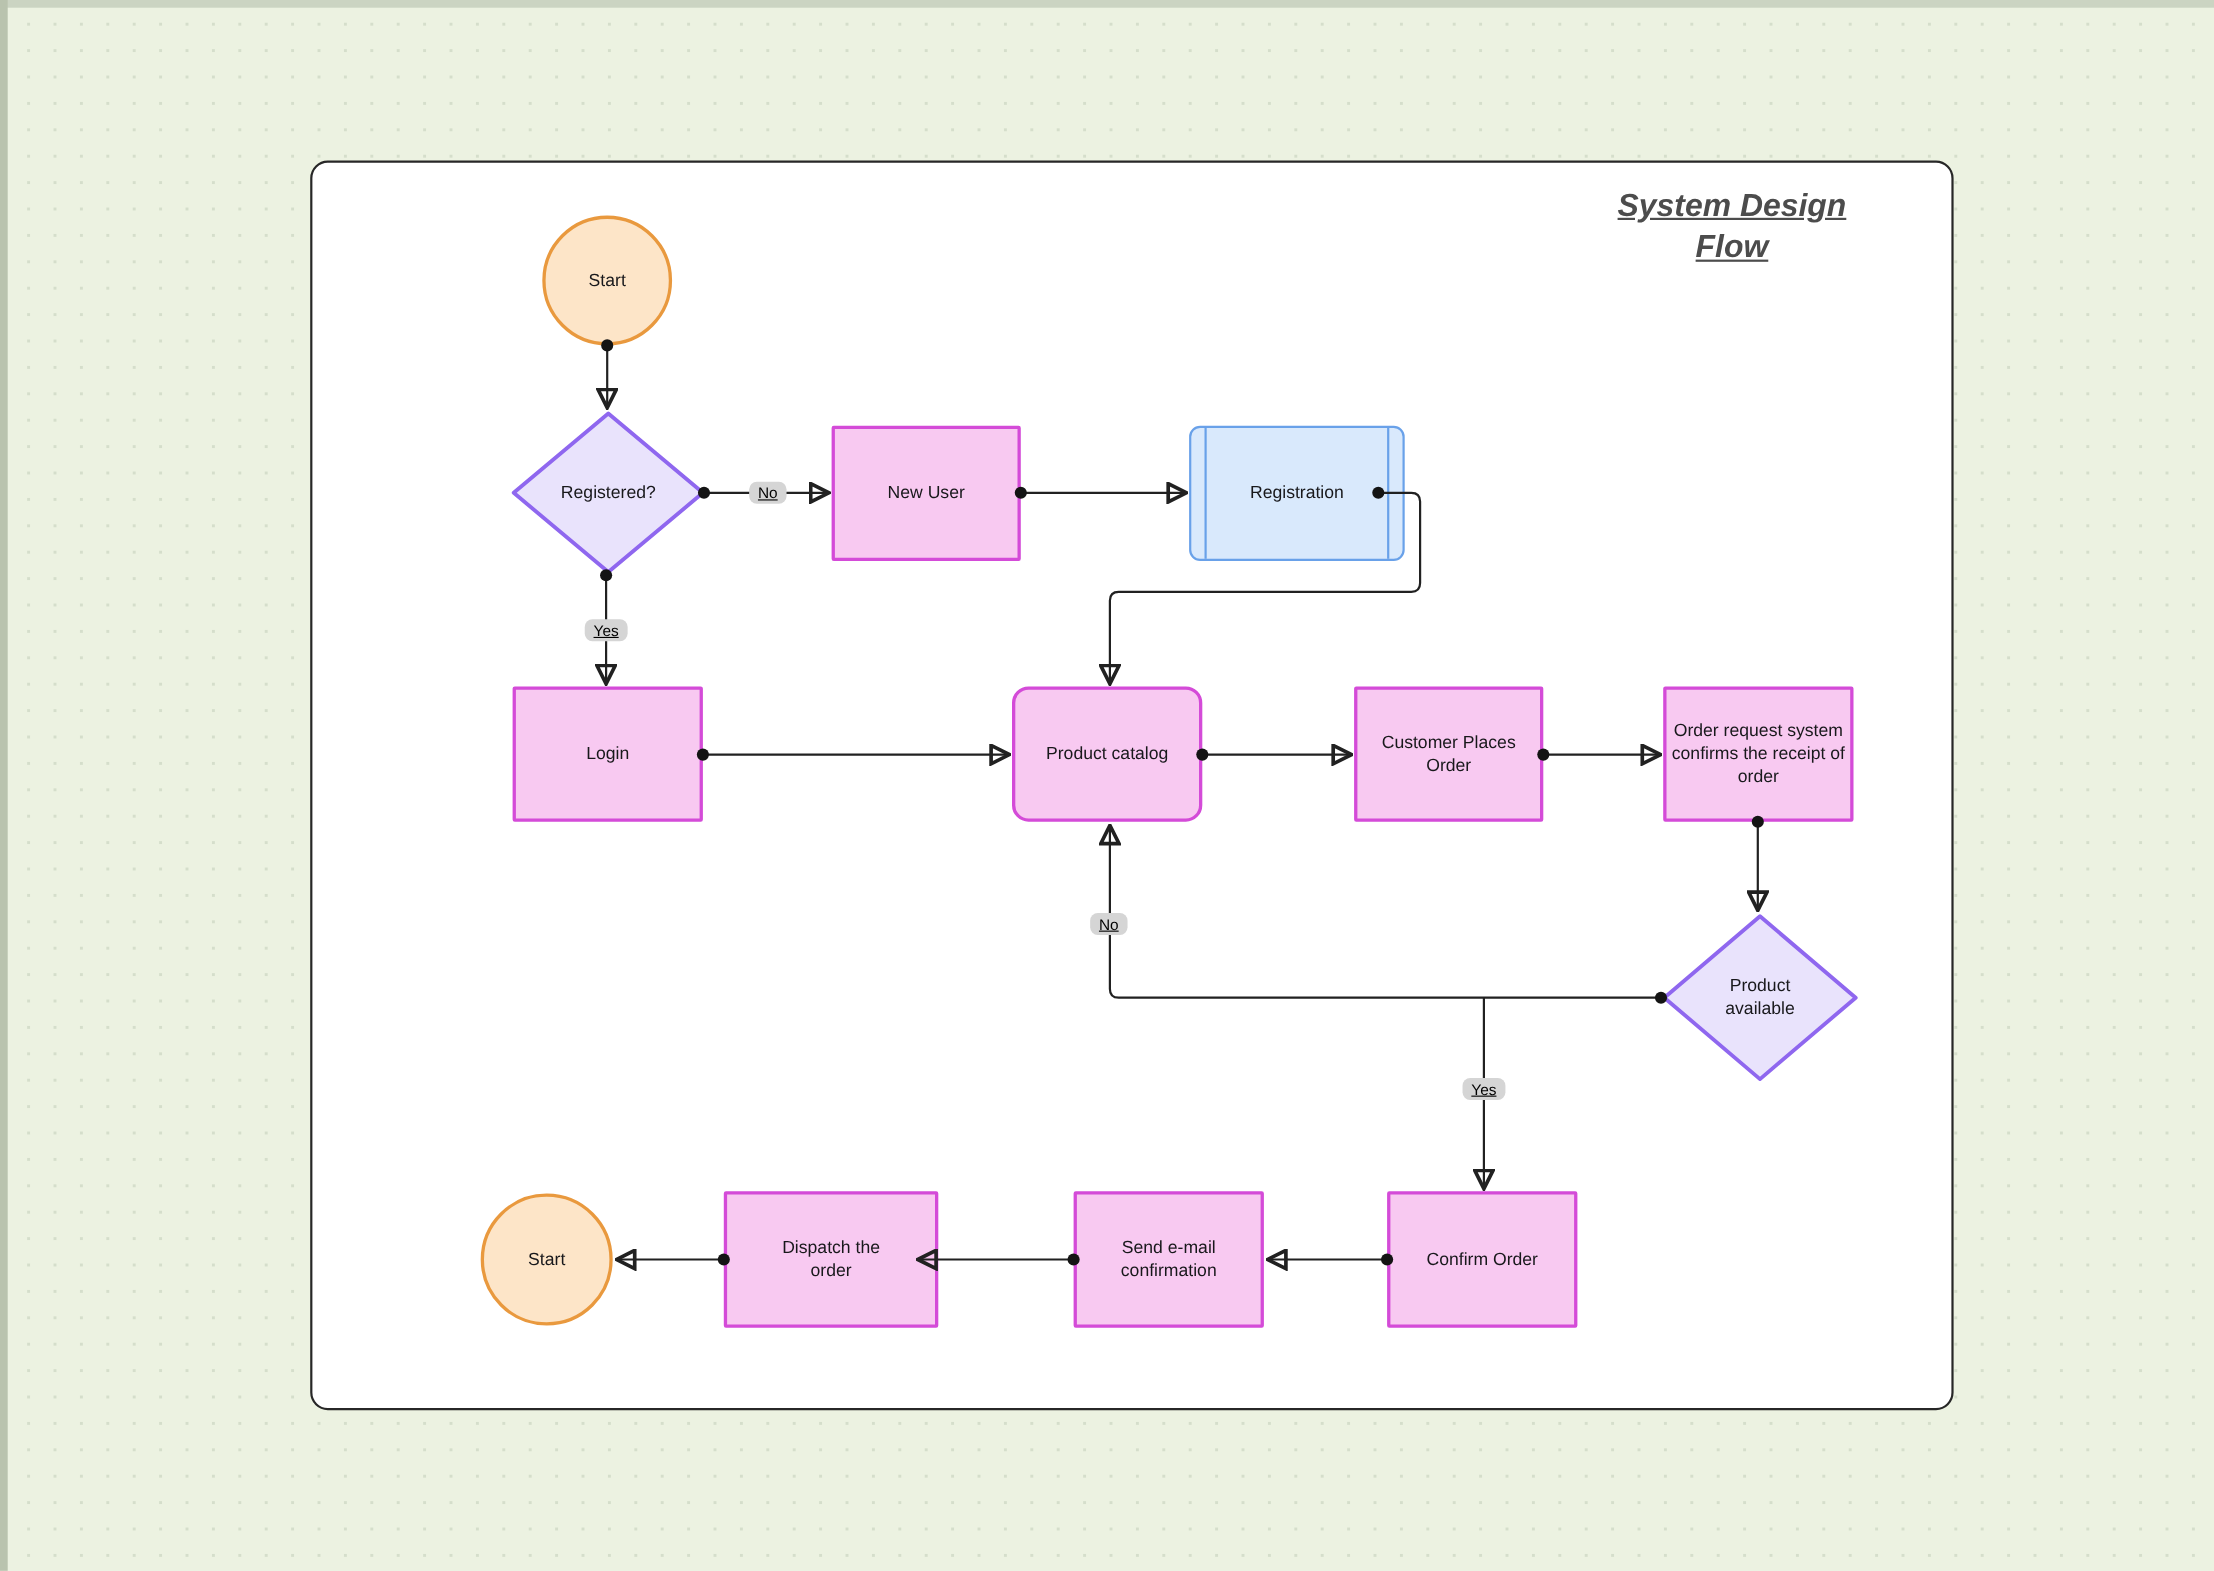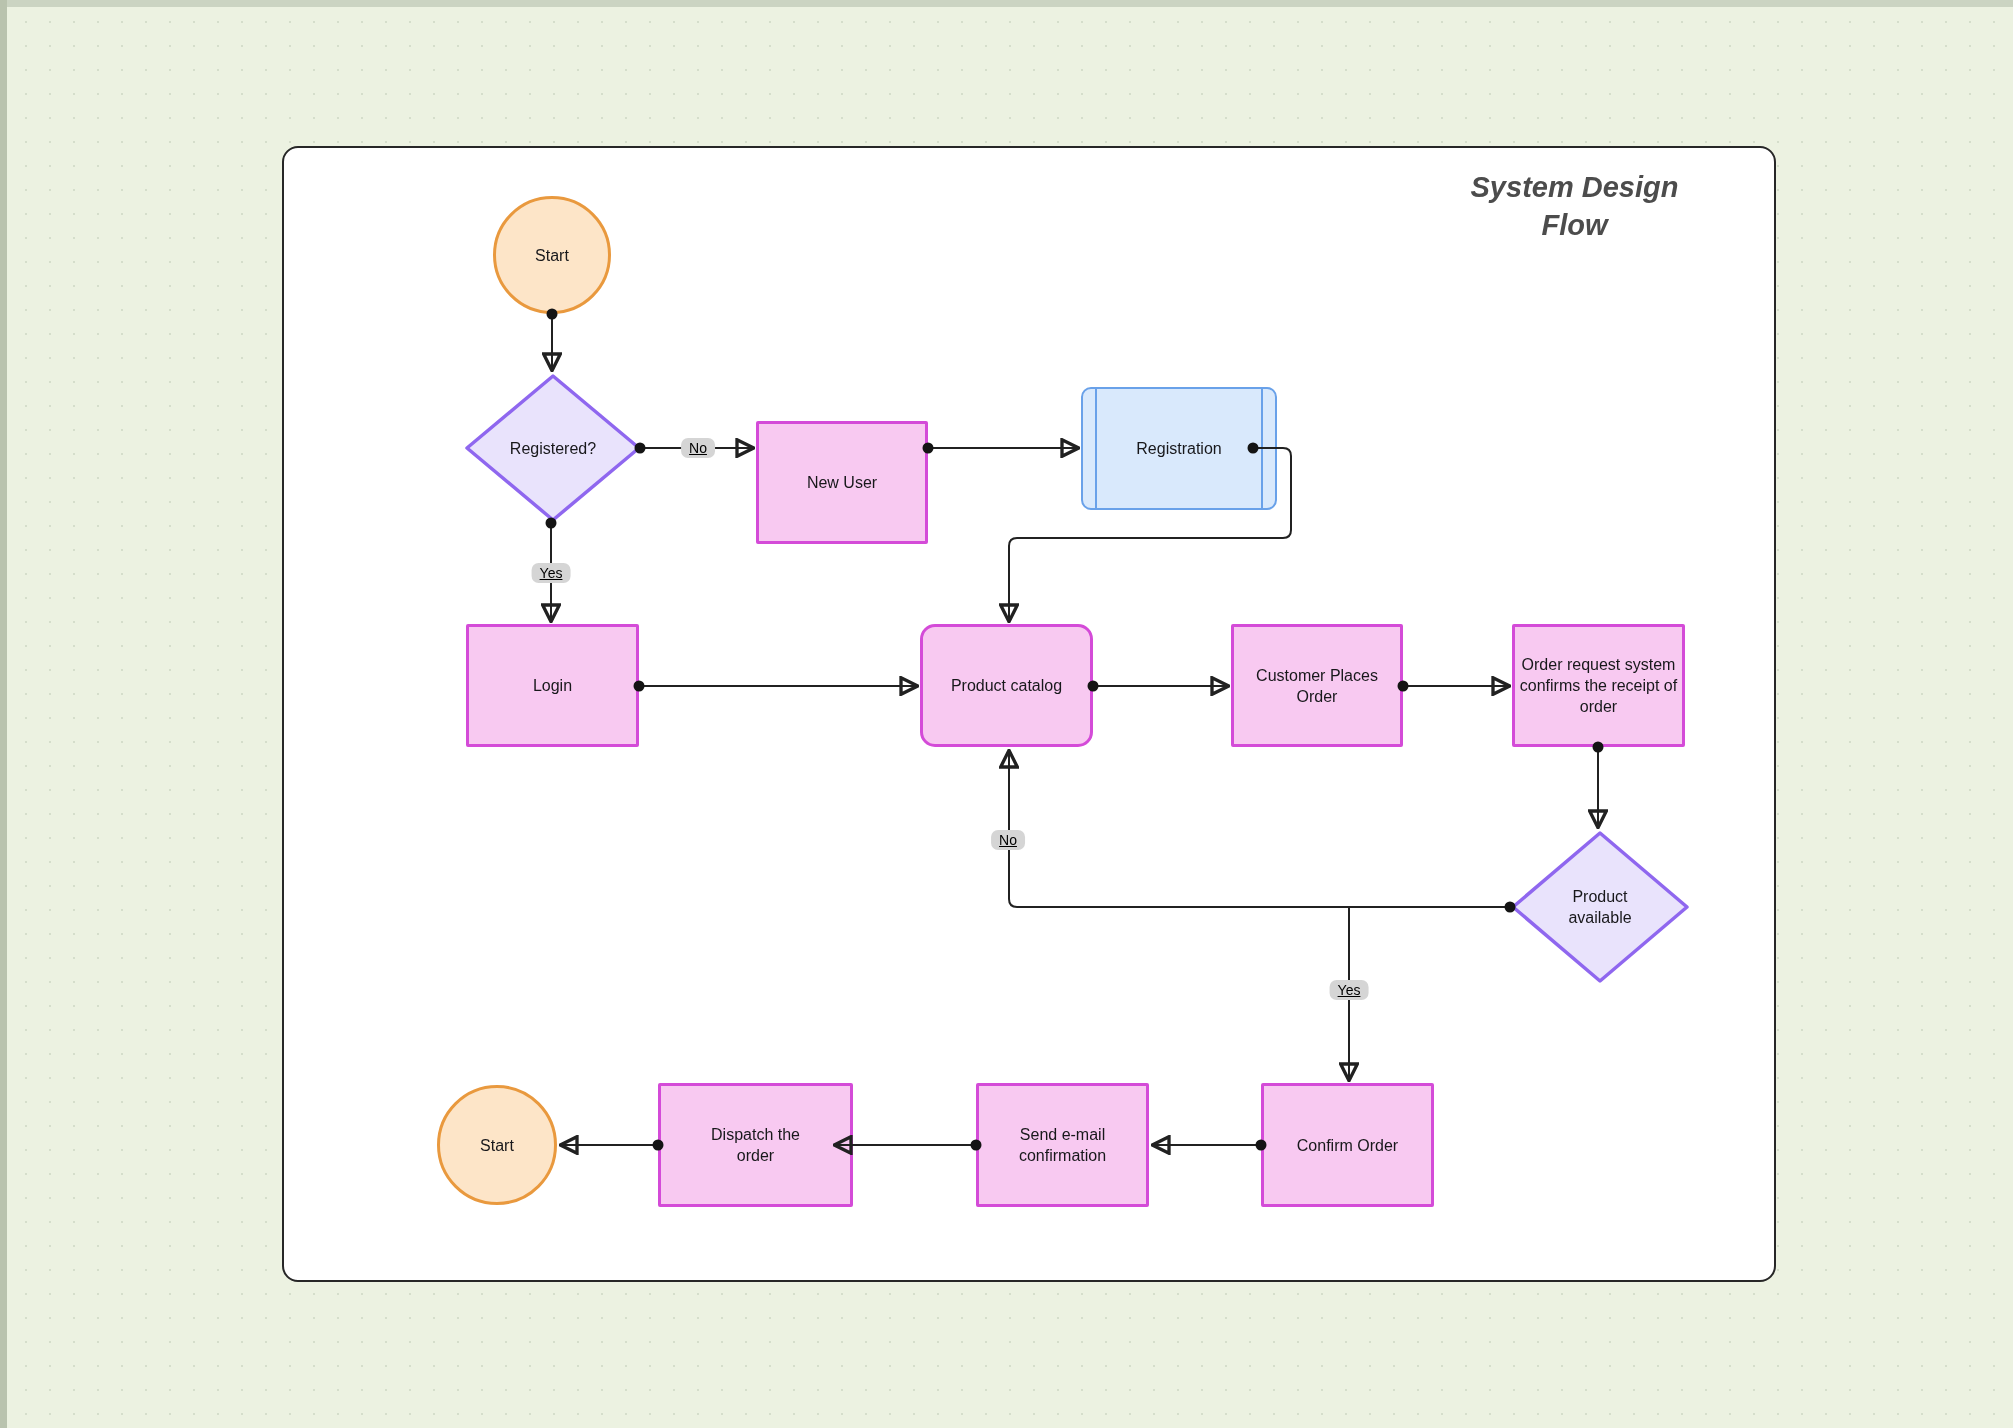--- a/index.html
+++ b/index.html
@@ -10,21 +10,21 @@
   }
   #screen{position:relative;width:2013px;height:1428px;
     background-color:#ecf2e1;
     background-image:radial-gradient(circle,#d5decb 1.3px,rgba(0,0,0,0) 1.4px);
     background-size:24px 24px;background-position:14px 10px;}
   .frame-top{position:absolute;left:0;top:0;width:100%;height:7px;background:#cbd4c2;}
   .frame-left{position:absolute;left:0;top:0;width:7px;height:100%;background:#b9c3ae;}
   .canvas{position:absolute;left:282px;top:146px;width:1494px;height:1136px;
     background:#ffffff;border:2px solid #272727;border-radius:16px;box-sizing:border-box;}
   .title{position:absolute;left:1402px;top:168px;width:345px;text-align:center;
-    color:#4c4c4c;font-size:29px;font-weight:700;font-style:italic;line-height:38px;}
+    color:#4c4c4c;font-size:29px;font-weight:700;font-style:italic;line-height:38px;text-decoration:underline;}
   .node{position:absolute;display:flex;align-items:center;justify-content:center;
     text-align:center;font-size:16px;line-height:21px;color:#18181b;box-sizing:border-box;}
   .proc{background:#f8c9f1;border:3px solid #d44bd8;border-radius:2px;}
   .term{background:#fde5c8;border:3px solid #e9993e;border-radius:50%;}
   .predef{background:#d9e9fc;border:2px solid #69a1e9;border-radius:10px;position:relative;}
   .predef .bar{position:absolute;top:0;bottom:0;width:2px;background:#69a1e9;}
   .predef .bar.l{left:12px;} .predef .bar.r{right:12px;}
   .diamond{background:none;border:none;}
   .diamond svg{position:absolute;inset:0;}
   .diamond .lbl{position:absolute;inset:0;display:flex;align-items:center;justify-content:center;}
@@ -52,21 +52,21 @@
     <span>Start</span>
   </div>
 
   <div class="node diamond" style="left:464px;top:373px;width:178px;height:150px;">
     <svg width="178" height="150" viewBox="0 0 178 150">
       <polygon points="89,3 175,75 89,147 3,75" fill="#e9e3fc" stroke="#8f67ef" stroke-width="3.5" stroke-linejoin="round"></polygon>
     </svg>
     <span class="lbl">Registered?</span>
   </div>
 
-  <div class="node proc" style="left:756px;top:387px;width:172px;height:123px;margin-top:34px;">
+  <div class="node proc" style="left:756px;top:387px;width:172px;height:123px;">
     <span>New User</span>
   </div>
 
   <div class="node predef" style="left:1081px;top:387px;width:196px;height:123px;">
     <div class="bar l"></div>
     <div class="bar r"></div>
     <span>Registration</span>
   </div>
 
   <div class="node proc" style="left:466px;top:624px;width:173px;height:123px;">

